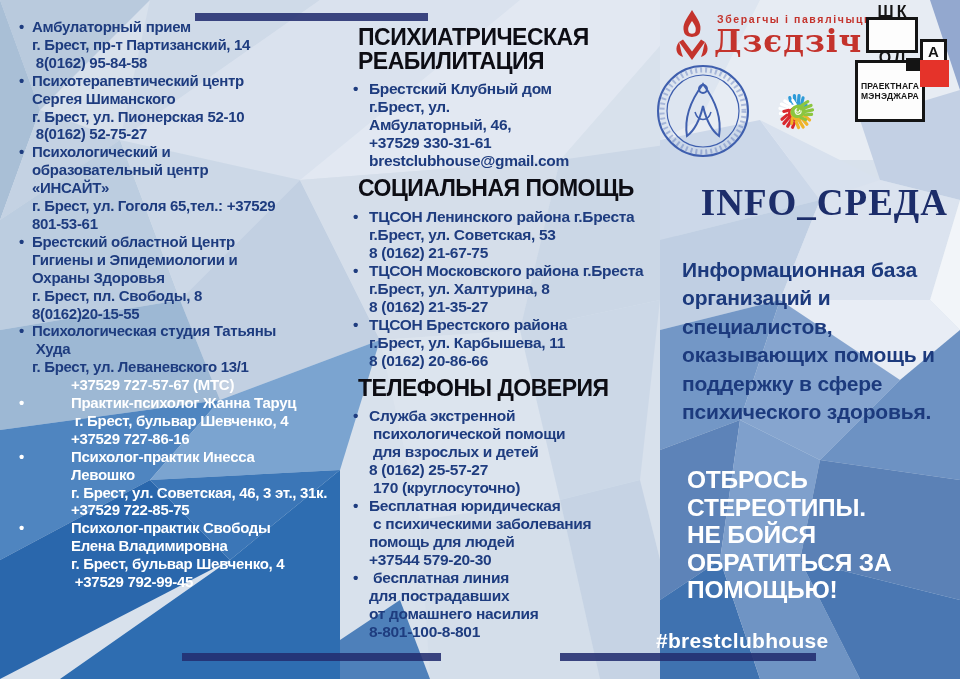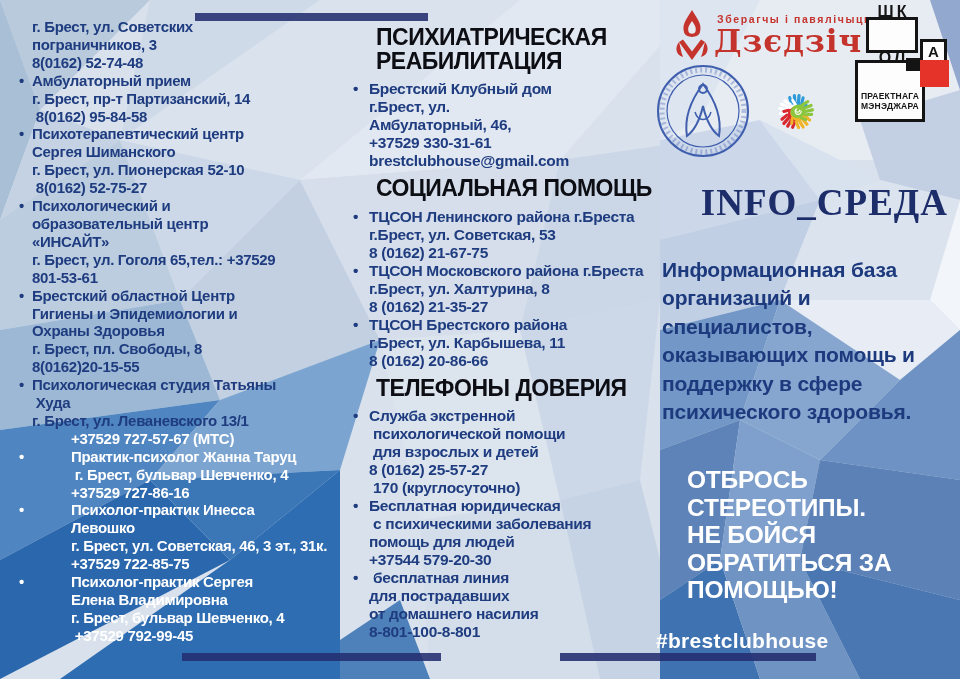--- a/index.html
+++ b/index.html
@@ -23,49 +23,49 @@
   .bullet{position:absolute;left:1px;top:0;color:#1e3c7f;font-weight:700;}
   .col-left .bullet{font-size:15px;line-height:17.9px;}
   .col-mid  .bullet{font-size:15.5px;line-height:18px;}
   .bullet.white{color:#ffffff;}
   .line{white-space:pre;font-weight:700;color:#1e3c7f;letter-spacing:-0.3px;}
   .col-left .line{font-size:15px;line-height:17.9px;}
   .col-mid  .line{font-size:15.5px;line-height:18px;}
   .line.white{color:#ffffff;margin-left:39px;}
 
   .sec-title{font-size:23px;line-height:23.5px;font-weight:700;color:#0d0d14;
-             letter-spacing:-0.5px;margin:0 0 7px 24px;}
+             letter-spacing:-0.5px;margin:0 0 7px 6px;}
   .sec{margin-bottom:7px;}
 
   
   .info-title{position:absolute;left:660px;top:181px;width:288px;text-align:right;
               font-family:"Liberation Serif",serif;font-weight:700;font-size:37px;
               letter-spacing:1px;color:#1c2d6a;}
   .desc{position:absolute;left:662px;top:256px;width:292px;}
-  .desc div{font-size:21px;line-height:28.4px;font-weight:700;color:#1c3a7d;letter-spacing:-0.2px;white-space:pre;}
+  .desc div{font-size:21px;line-height:28.4px;font-weight:700;color:#1c3a7d;letter-spacing:-0.2px;white-space:pre;margin-left:20px;}
   .slogan{position:absolute;left:687px;top:466px;width:290px;text-align:left;}
   .slogan div{font-size:24.5px;line-height:27.6px;font-weight:700;color:#ffffff;letter-spacing:-0.2px;white-space:pre;}
   .hashtag{position:absolute;left:656px;top:629px;font-size:21px;font-weight:700;color:#ffffff;letter-spacing:0.3px;}
 
   
   .dzedzich{position:absolute;left:672px;top:8px;width:175px;height:62px;}
   .dz-flame{position:absolute;left:0;top:0;}
   .motto{position:absolute;left:45px;top:5px;font-size:10.5px;color:#c4332c;font-weight:700;letter-spacing:1.6px;white-space:nowrap;}
   .dz-name{position:absolute;left:42px;top:15px;font-family:"DejaVu Serif",serif;font-weight:700;
            font-size:31px;color:#c4332c;letter-spacing:1px;}
 
   .emblem{position:absolute;left:656px;top:64px;}
   .hands{position:absolute;left:752px;top:68px;}
 
   
   .school{position:absolute;left:845px;top:10px;width:112px;height:132px;}
   .school div{box-sizing:border-box;}
   .sq-big{position:absolute;left:10px;top:50px;width:70px;height:62px;border:3px solid #141414;background:#fdfdfd;
           display:flex;align-items:flex-end;justify-content:center;text-align:center;
-          font-size:8.5px;line-height:10px;font-weight:700;color:#141414;padding-bottom:8px;letter-spacing:0.2px;}
+          font-size:8.5px;line-height:10px;font-weight:700;color:#141414;padding-bottom:18px;letter-spacing:0.2px;}
   .sq-top{position:absolute;left:21px;top:7px;width:52px;height:36px;border:3px solid #141414;background:#fdfdfd;
           display:flex;flex-direction:column;align-items:center;justify-content:center;
           font-size:16px;line-height:18px;font-weight:700;color:#141414;letter-spacing:3px;text-indent:3px;gap:28px;}
   .sq-a{position:absolute;left:75px;top:29px;width:27px;height:25px;border:3px solid #141414;background:#fdfdfd;
         display:flex;align-items:center;justify-content:center;font-size:15px;font-weight:700;color:#141414;}
   .sq-black{position:absolute;left:61px;top:48px;width:14px;height:13px;background:#141414;}
   .sq-red{position:absolute;left:75px;top:50px;width:29px;height:27px;background:#e5332a;}
 </style>
 </head>
 <body>
@@ -120,25 +120,20 @@
     <polygon points="800,560 960,600 960,679 860,679" fill="#4a77b2"></polygon>
   </svg>
 
   <div class="bar top-bar"></div>
   <div class="bar bottom-bar-a"></div>
   <div class="bar bottom-bar-b"></div>
 
   <div class="col-left">
     <div class="list">
         <div class="entry">
-          <div class="line">г. Брест, ул. Советских</div>
-          <div class="line">пограничников, 3</div>
-          <div class="line">8(0162) 52-74-48</div>
-        </div>
-        <div class="entry">
           <span class="bullet">•</span>
           <div class="line">Амбулаторный прием</div>
           <div class="line">г. Брест, пр-т Партизанский, 14</div>
           <div class="line"> 8(0162) 95-84-58</div>
         </div>
         <div class="entry">
           <span class="bullet">•</span>
           <div class="line">Психотерапевтический центр</div>
           <div class="line">Сергея Шиманского</div>
           <div class="line">г. Брест, ул. Пионерская 52-10</div>
@@ -175,21 +170,21 @@
         </div>
         <div class="entry">
           <span class="bullet white">•</span>
           <div class="line white">Психолог-практик Инесса</div>
           <div class="line white">Левошко</div>
           <div class="line white">г. Брест, ул. Советская, 46, 3 эт., 31к.</div>
           <div class="line white">+37529 722-85-75</div>
         </div>
         <div class="entry">
           <span class="bullet white">•</span>
-          <div class="line white">Психолог-практик Сергея</div>
+          <div class="line white">Психолог-практик Свободы</div>
           <div class="line white">Елена Владимировна</div>
           <div class="line white">г. Брест, бульвар Шевченко, 4</div>
           <div class="line white"> +37529 792-99-45</div>
         </div>
       </div>
   </div>
 
   <div class="col-mid">
     <div class="sec">
       <div class="sec-title">ПСИХИАТРИЧЕСКАЯ РЕАБИЛИТАЦИЯ</div>

